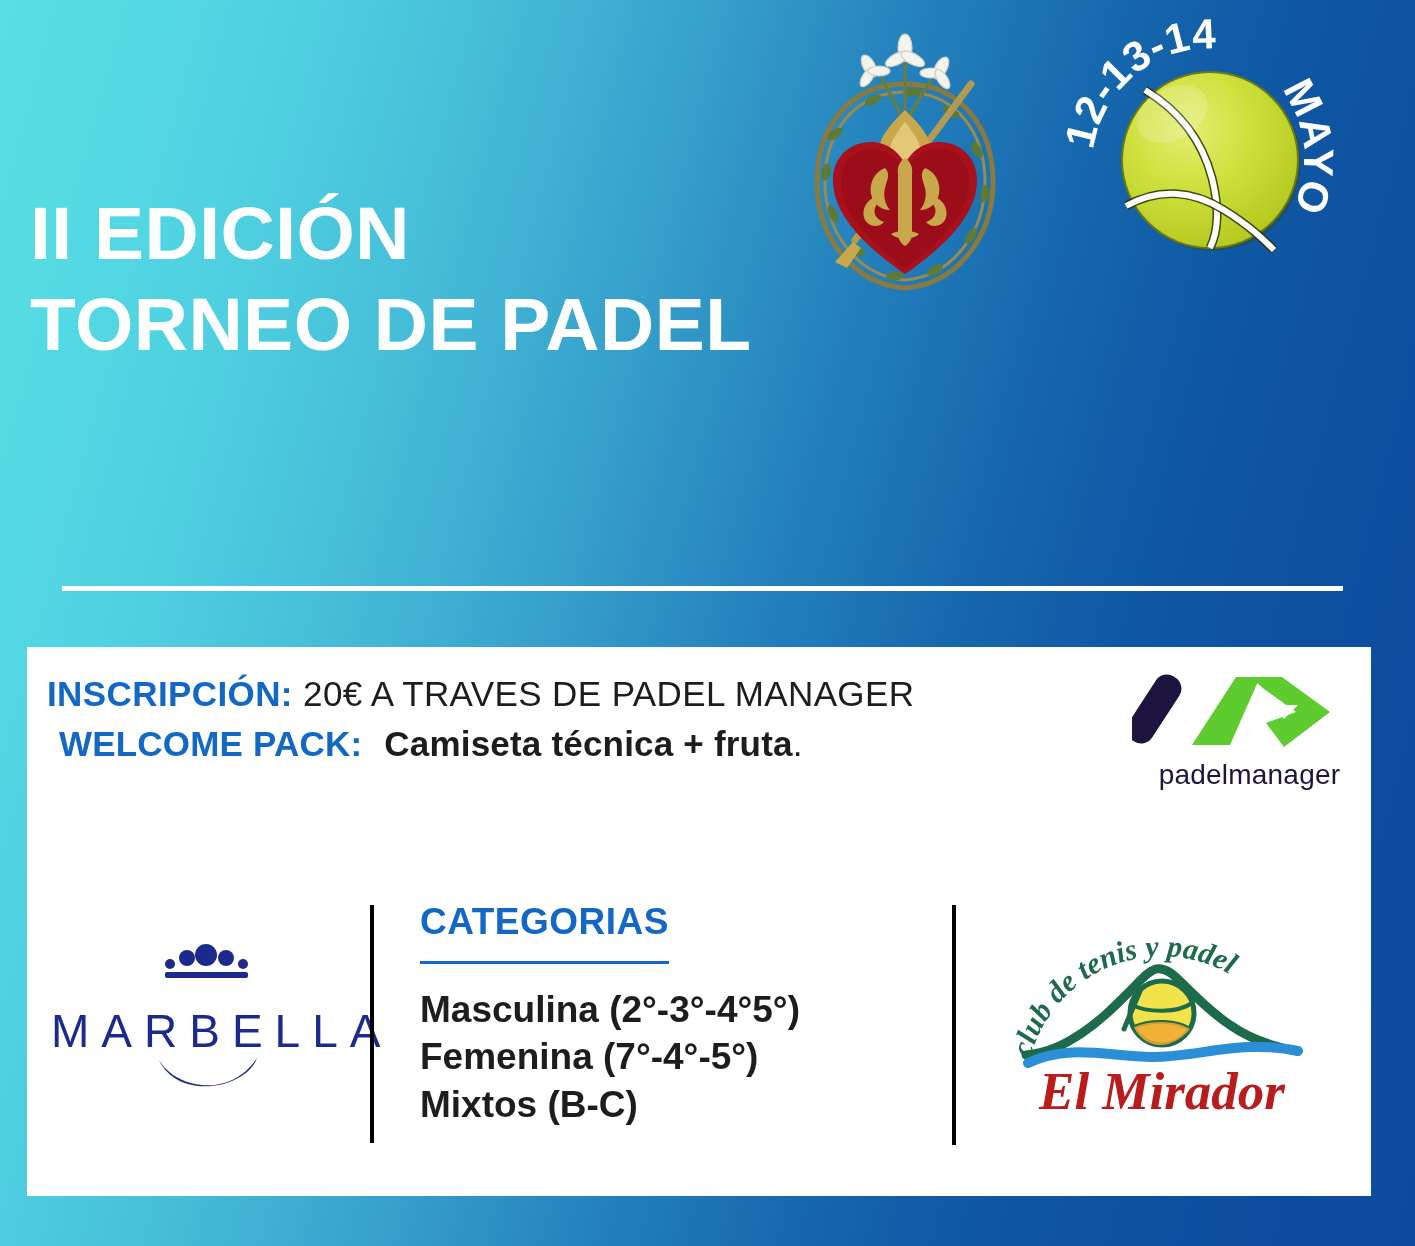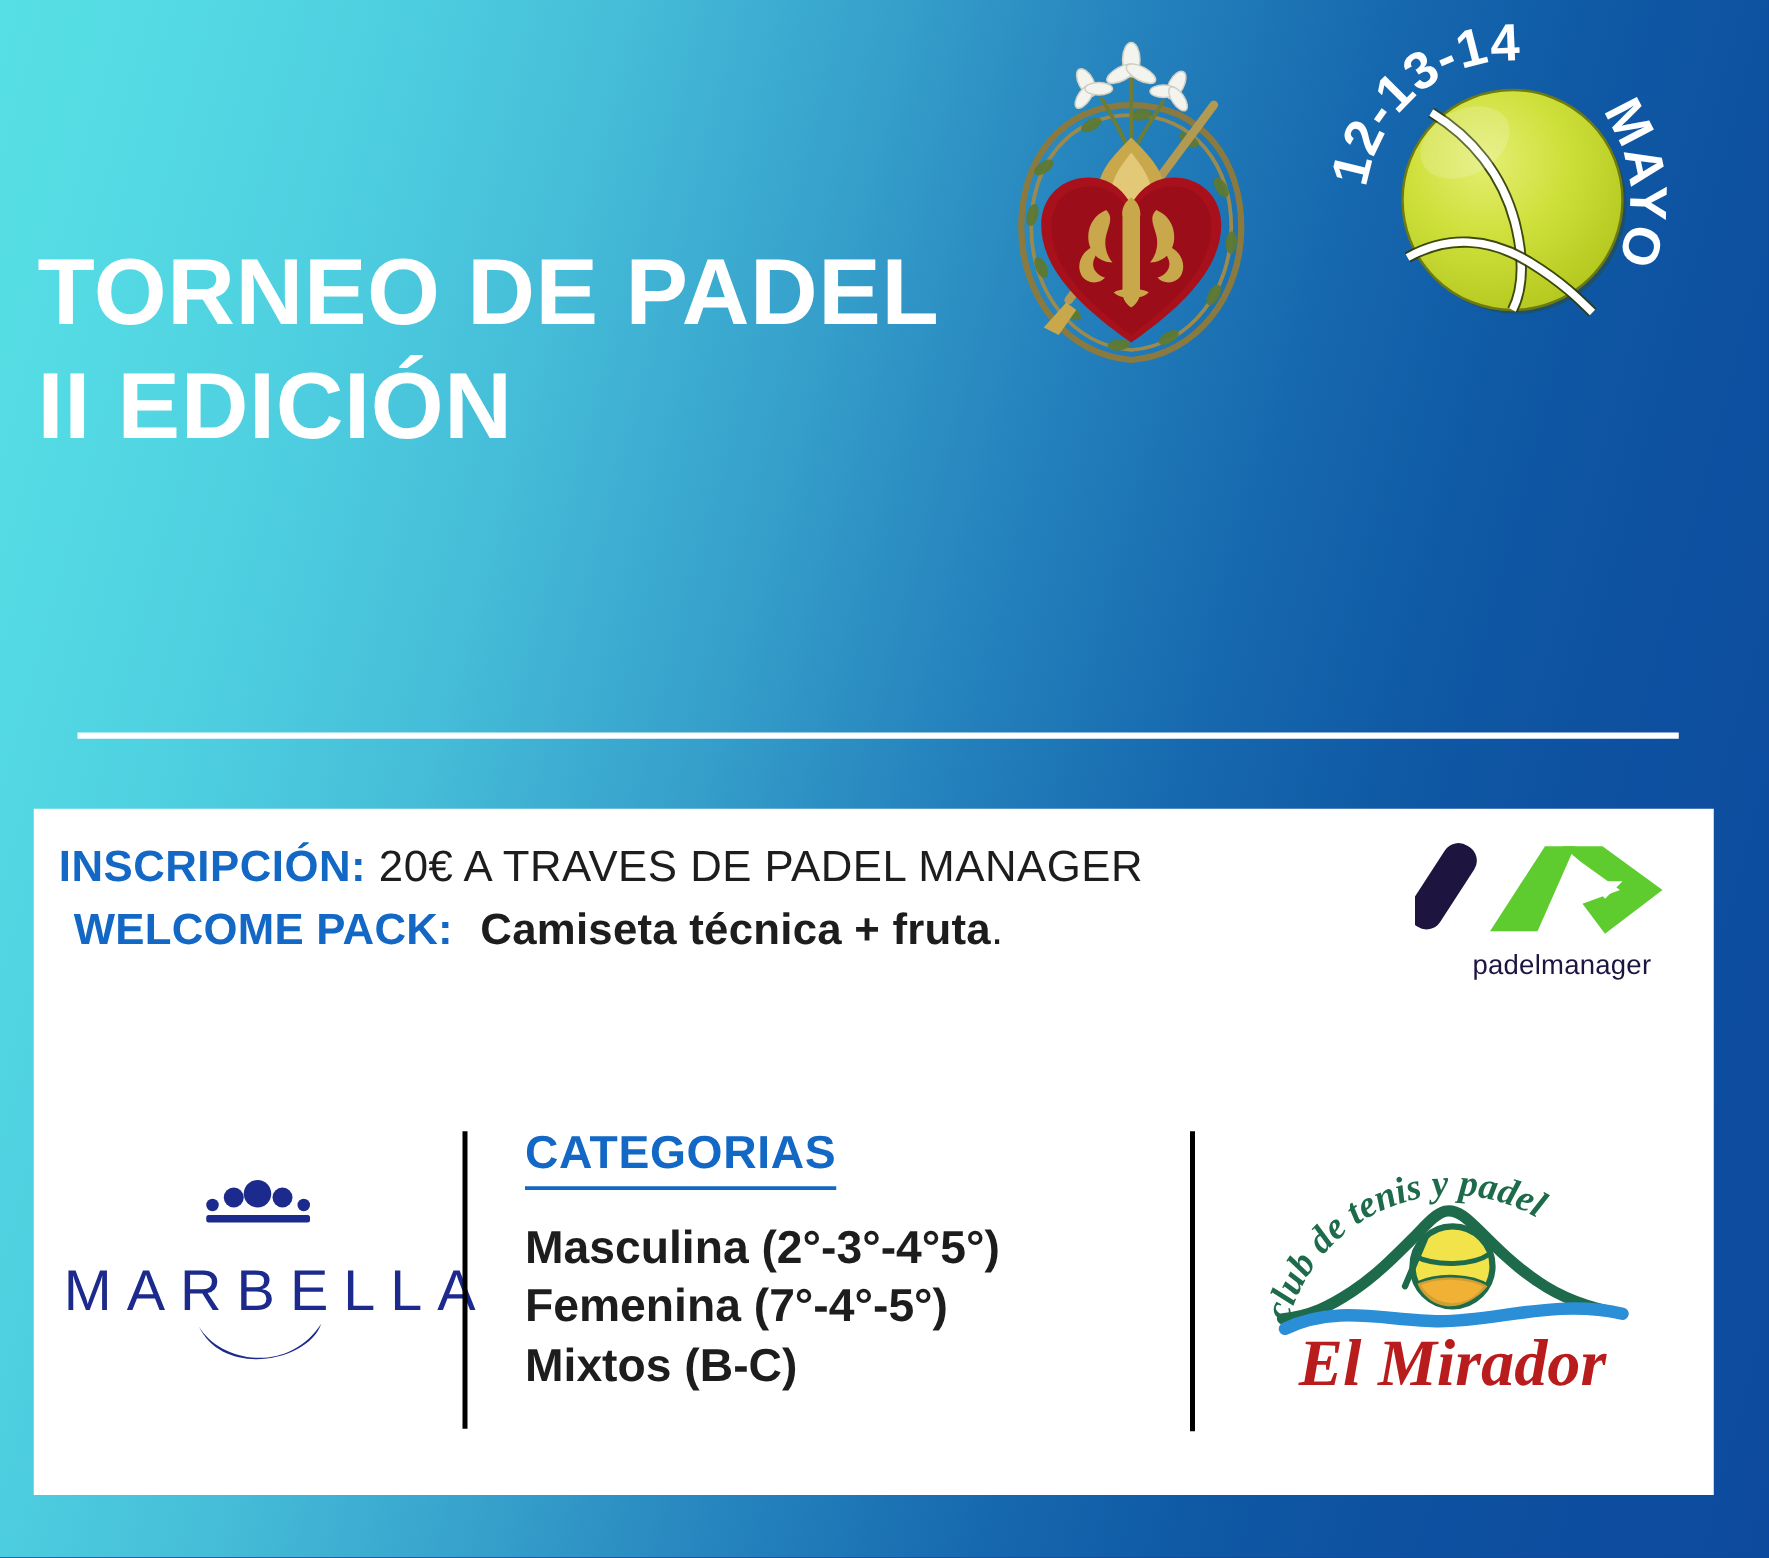--- a/index.html
+++ b/index.html
@@ -75,21 +75,21 @@
   .info-row.r2 { padding-left:12px; letter-spacing:0.2px; }
   .info-row.r2 .val { font-weight:700;margin-left:12px; }
   .info-row.r2 .dot { font-weight:400; }
 
   
   #pm-logo { position:absolute; left:1105px; top:18px; width:235px; height:140px; }
   #pm-mark { position:relative; width:230px; height:86px; }
   #pm-word {
     margin-top:8px;
     text-align:center;
-    font-size:22px;
+    font-size:28px;
     color:#1d1440;
     letter-spacing:0.2px;
     font-weight:500;
   }
 
   
   #bottom {
     position:absolute;
     left:0; top:240px;
     width:1352px; height:300px;
@@ -111,21 +111,21 @@
   #vdiv-right { left:925px; top:18px;  height:240px; }
 
   #cats { position:absolute; left:393px; top:14px; width:520px; }
   #cats-title {
     font-size:37px;
     font-weight:700;
     color:#1268c4;
     letter-spacing:0.5px;
     display:inline-block;
     border-bottom:3px solid #1268c4;
-    padding-bottom:6px;
+    padding-bottom:18px;
     margin-bottom:22px;
   }
   .cat-item {
     font-size:37px;
     color:#1d1d1d;
     font-weight:700;
     line-height:1.28;
     white-space:nowrap;
   }
 
@@ -240,22 +240,22 @@
       <text font-family="Liberation Sans, sans-serif" font-size="42" font-weight="700" fill="#ffffff" letter-spacing="1">
         <textPath href="#arcDays" startOffset="8%">12-13-14</textPath>
       </text>
       <text font-family="Liberation Sans, sans-serif" font-size="42" font-weight="700" fill="#ffffff" letter-spacing="1">
         <textPath href="#arcMonth" startOffset="6%">MAYO</textPath>
       </text>
     </svg>
   </div>
 
   <div class="title-block">
+    <div class="t-line t1">II EDICIÓN</div>
     <div class="t-line t2">TORNEO DE PADEL</div>
-    <div class="t-line t1">II EDICIÓN</div>
   </div>
   <div id="title-rule"></div>
 
   <div id="panel">
 
     <div id="info">
       <div class="info-row r1">
         <span class="lbl">INSCRIPCIÓN:</span>
         <span class="val">20€ A TRAVES DE PADEL MANAGER</span>
       </div>

